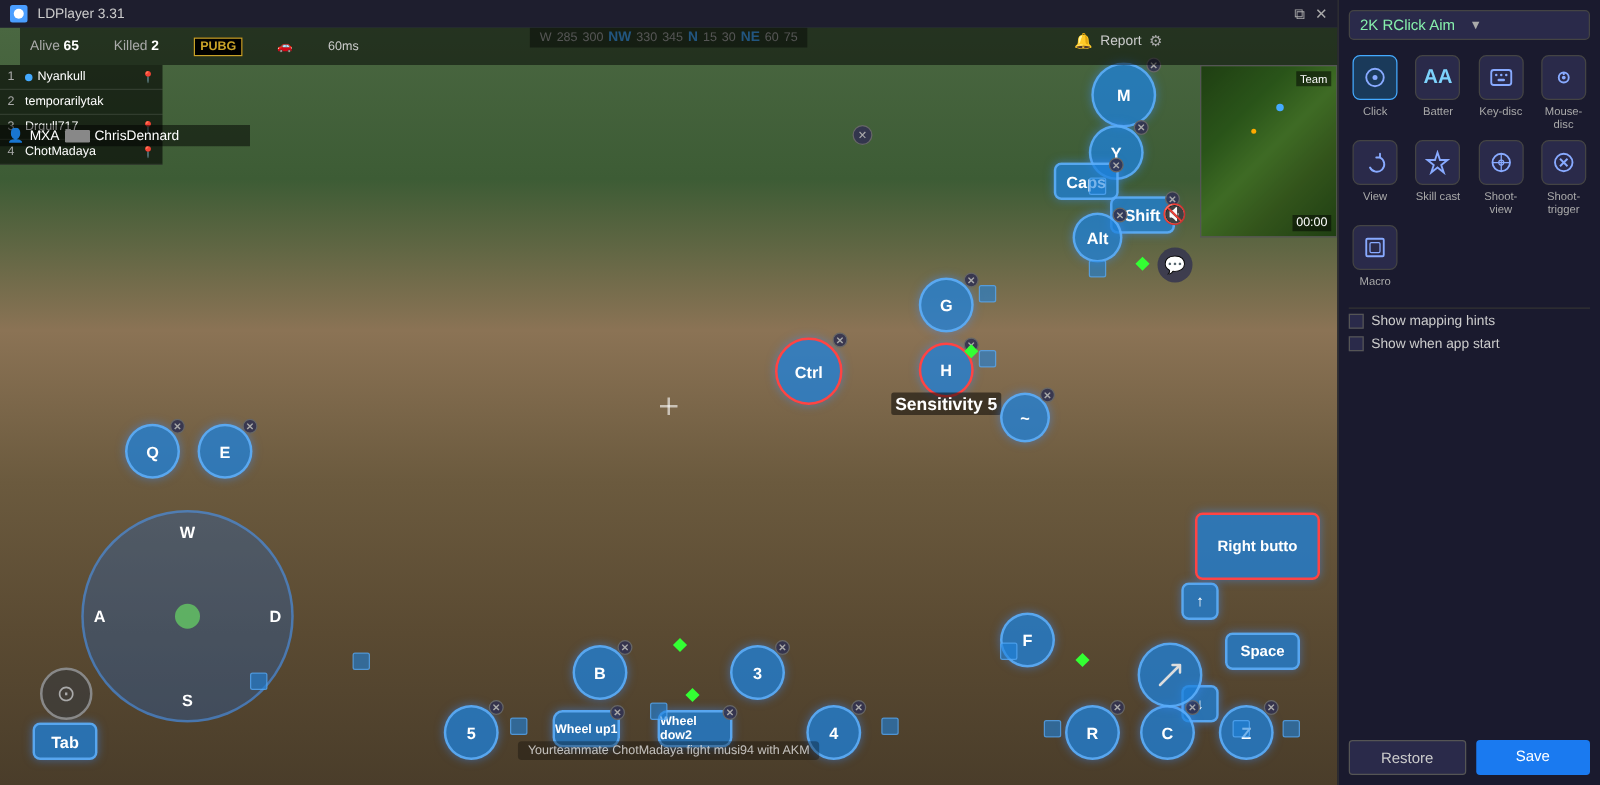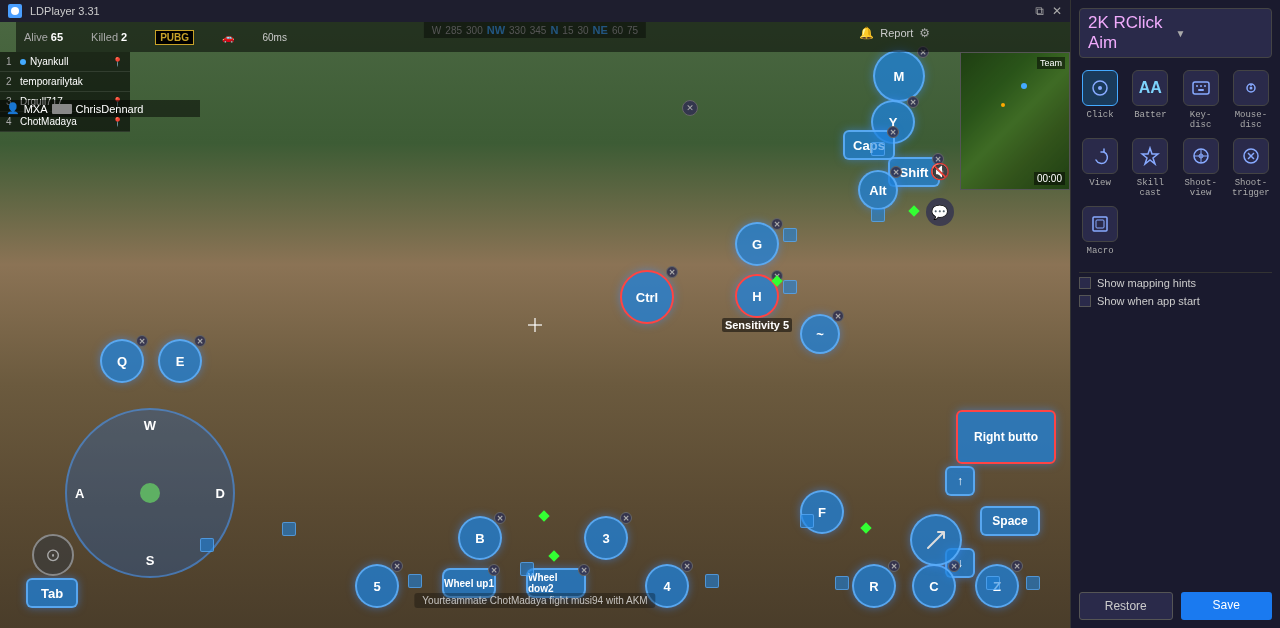--- a/index.html
+++ b/index.html
@@ -83,21 +83,21 @@
       font-size: 13px; cursor: pointer; z-index: 40;
       box-shadow: 0 0 8px rgba(60, 140, 255, 0.5);
     }
     .game-key .close-x {
       position: absolute; top: -6px; right: -6px; width: 12px; height: 12px;
       background: rgba(50,50,80,0.9); border-radius: 50%; font-size: 8px;
       display: flex; align-items: center; justify-content: center; color: #aaa;
       border: 1px solid #666; cursor: pointer;
     }
     .key-red-border { border: 2px solid #ff4444 !important; }
-    .key-label-below { position: absolute; bottom: -16px; color: #fff; font-size: 11px; white-space: nowrap; background: rgba(0,0,0,0.5); padding: 1px 3px; border-radius: 2px; text-align: right; }
+    .key-label-below { position: absolute; bottom: -16px; color: #fff; font-size: 14px; white-space: nowrap; background: rgba(0,0,0,0.5); padding: 1px 3px; border-radius: 2px; text-align: right; }
 
     
     #joystick-area {
       position: absolute; bottom: 50px; left: 65px; z-index: 40;
     }
     .joystick-outer {
       width: 170px; height: 170px; border-radius: 50%;
       background: rgba(30, 100, 200, 0.3); border: 2px solid rgba(80, 160, 255, 0.5);
       position: relative; display: flex; align-items: center; justify-content: center;
     }
@@ -143,37 +143,37 @@
       position: absolute; top: 0; right: 0; width: 210px; height: 628px;
       background: #1a1a2e; border-left: 1px solid #333; z-index: 100;
       display: flex; flex-direction: column; padding: 8px;
     }
 
     
     #profile-dropdown {
       display: flex; align-items: center; background: #2a2a4a; border: 1px solid #444;
       border-radius: 4px; padding: 4px 8px; margin-bottom: 12px; cursor: pointer;
     }
-    #profile-dropdown span { color: #f0abfc; font-size: 17px; flex: 1; }
+    #profile-dropdown span { color: #86efac; font-size: 12px; flex: 1; }
     #profile-dropdown .arrow { color: #aaa; font-size: 10px; }
 
     
     .tool-grid {
       display: grid; grid-template-columns: repeat(4, 1fr); gap: 8px; margin-bottom: 12px;
     }
     .tool-item {
       display: flex; flex-direction: column; align-items: center; gap: 4px; cursor: pointer;
     }
     .tool-icon {
       width: 36px; height: 36px; background: #2a2a4a; border-radius: 6px;
       border: 1px solid #444; display: flex; align-items: center; justify-content: center;
       color: #8af; font-size: 18px;
     }
     .tool-icon.active { border-color: #4af; background: #1a3a5a; }
-    .tool-label { color: #aaa; font-size: 9px; text-align: center; font-family: Liberation Mono, monospace; }
+    .tool-label { color: #aaa; font-size: 9px; text-align: center; }
 
     
     .checkbox-row {
       display: flex; align-items: center; gap: 6px; margin-bottom: 6px; cursor: pointer;
     }
     .checkbox-box { width: 12px; height: 12px; border: 1px solid #555; background: #2a2a4a; flex-shrink: 0; }
     .checkbox-label { color: #ccc; font-size: 11px; }
 
     
     .btn-row { display: flex; gap: 8px; margin-top: auto; }

